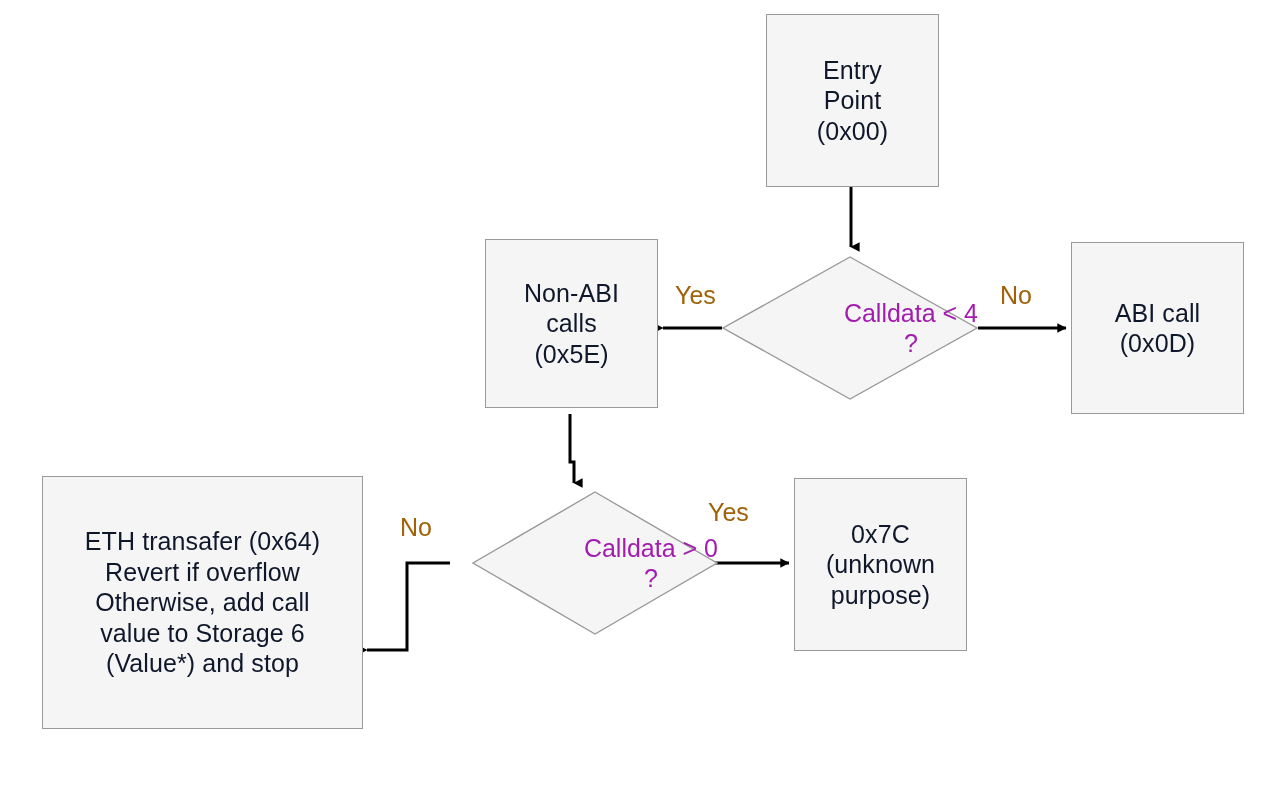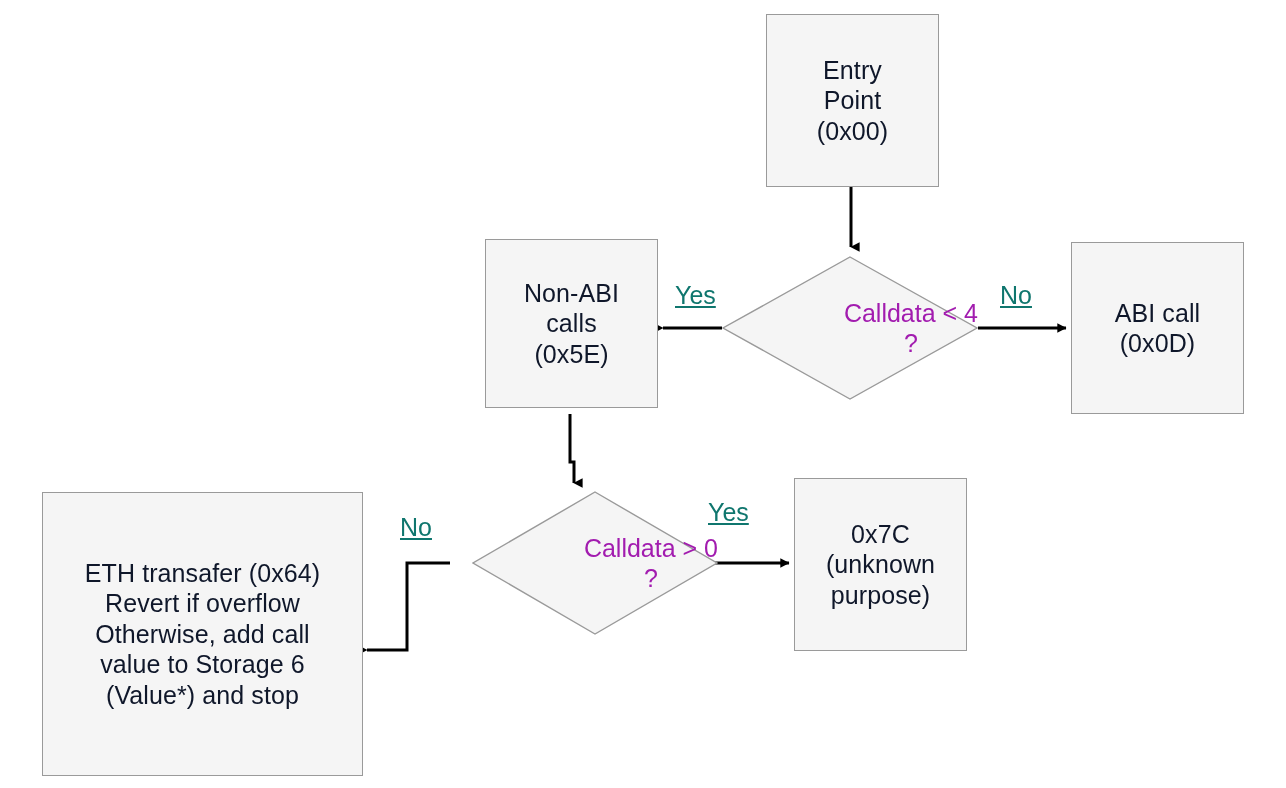--- a/index.html
+++ b/index.html
@@ -65,26 +65,25 @@
     height: 100%;
   }
   .decision .node-label {
     position: relative;
     z-index: 2;
     display: block;
     white-space: pre-line;
   }
   .edge-label {
     position: absolute;
-    color: #0f766e;
+    color: #a16207;
     font-size: 25px;
     line-height: 1;
     white-space: nowrap;
     background: transparent;
-    text-decoration: underline;
   }
 </style>
 </head>
 <body>
 
 <div id="canvas">
 
   <svg id="edge-layer" viewBox="0 0 1286 788" width="1286" height="788" xmlns="http://www.w3.org/2000/svg">
     <defs>
       <marker id="arrow-down" markerWidth="10" markerHeight="10" refX="5" refY="8.6" orient="auto" markerUnits="userSpaceOnUse">
@@ -149,21 +148,21 @@
     <span class="node-label">Calldata &gt; 0
 ?</span>
   </div>
 
   <div class="node" style="left:794px; top:478px; width:173px; height:173px;">
     <span class="node-label">0x7C
 (unknown
 purpose)</span>
   </div>
 
-  <div class="node" style="left:42px; top:492px; width:321px; height:284px;">
+  <div class="node" style="left:42px; top:476px; width:321px; height:253px;">
     <span class="node-label">ETH transafer (0x64)
 Revert if overflow
 Otherwise, add call
 value to Storage 6
 (Value*) and stop</span>
   </div>
 
   <div class="edge-label" style="left:675px; top:283px;">
     <span>Yes</span>
   </div>

